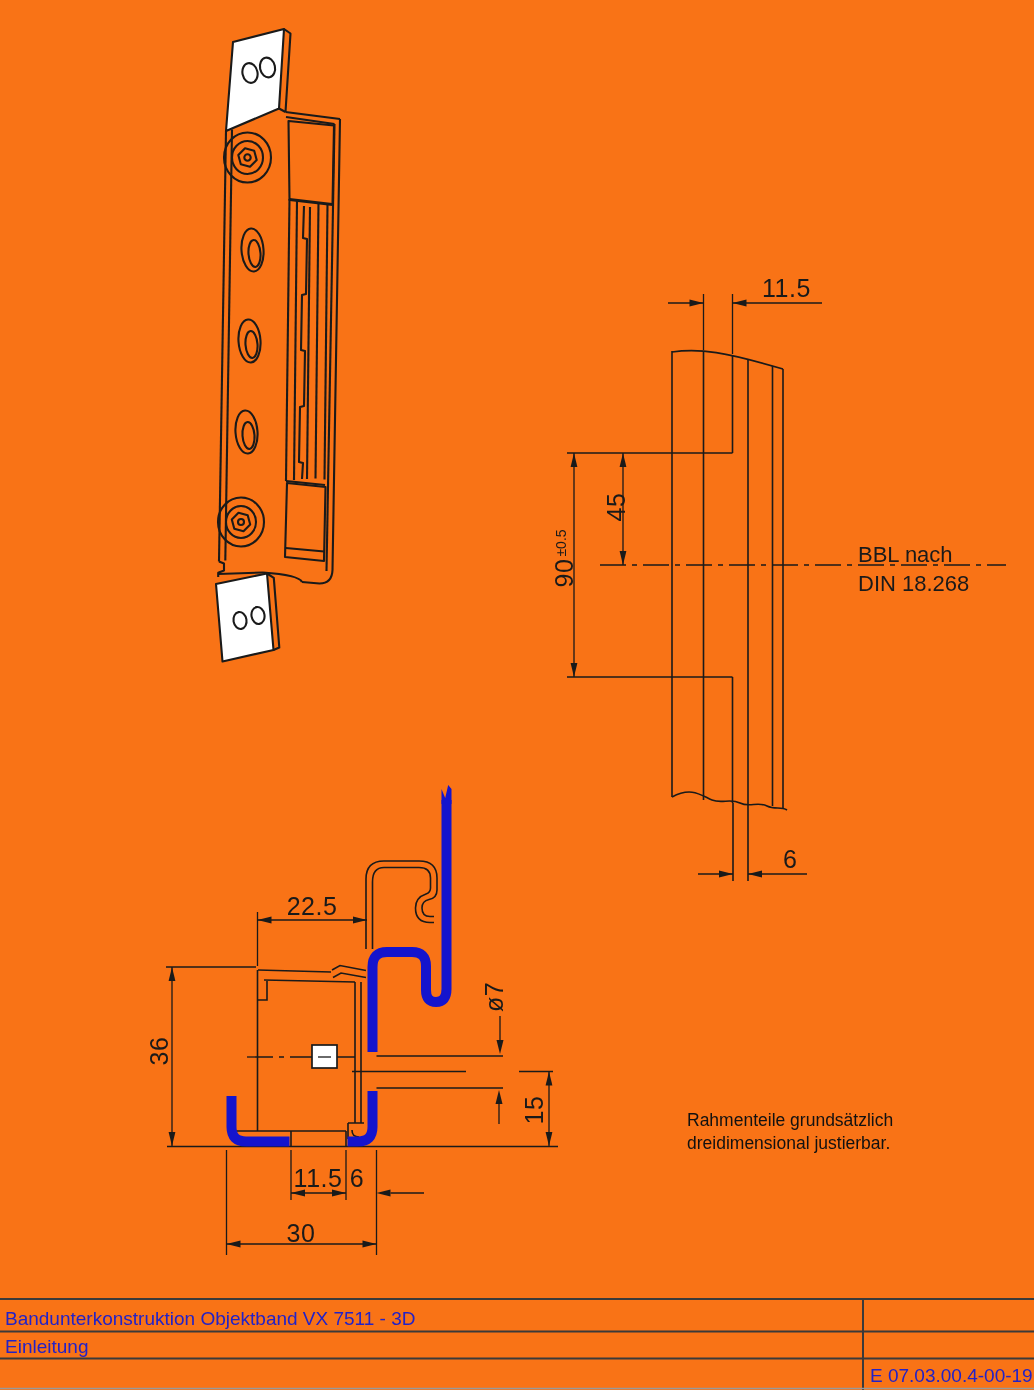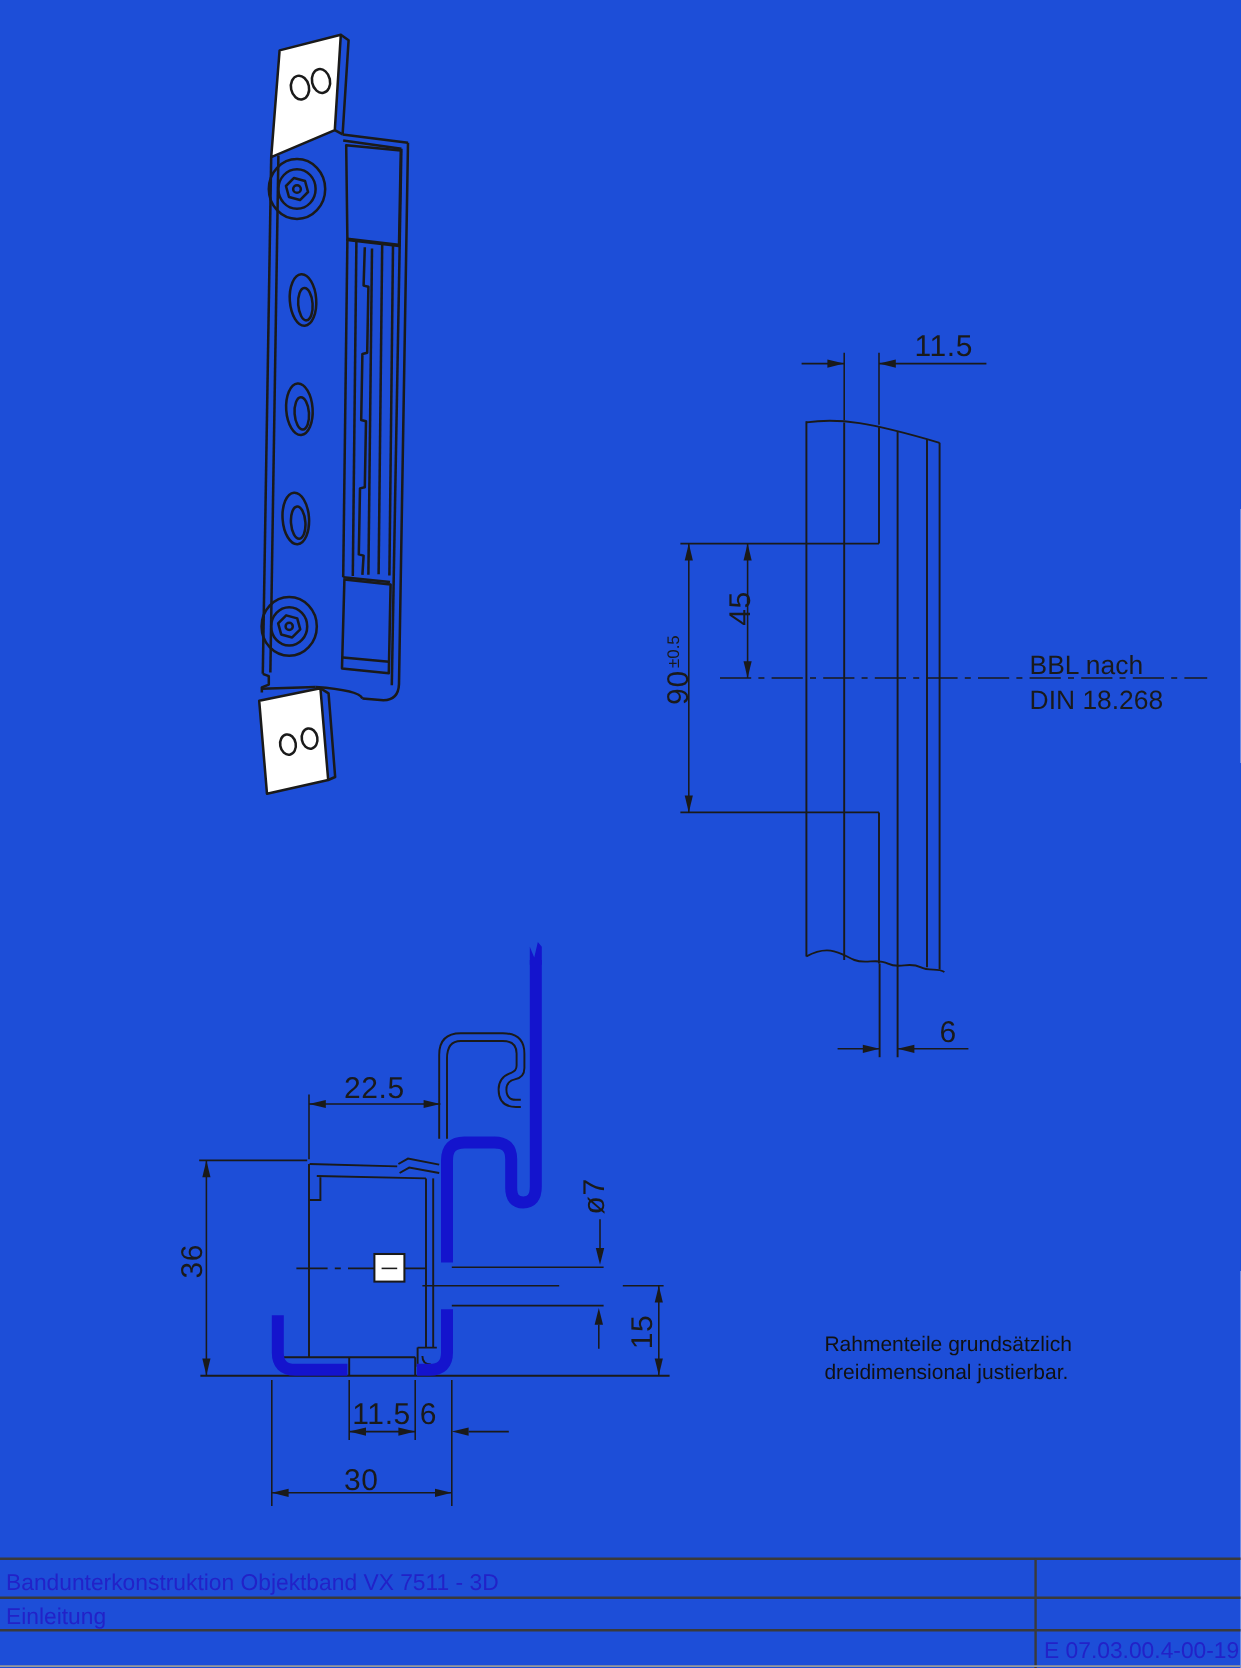--- a/index.html
+++ b/index.html
@@ -2,21 +2,21 @@
 <html style="--line: #1a1a1a; --blue: #1414cd; --textblue: #2222c8; --note: #111111;"><head>
 <meta charset="utf-8">
 <style>
   :root{
     --line:#1a1a1a;
     --blue:#1414cd;
     --textblue:#2222c8;
     --note:#111111;
   }
   html,body{margin:0;padding:0;background:#ffffff;}
-  .page{position:relative;width:1034px;height:1390px;background:#1d4ed8;overflow:hidden;
+  .page{position:relative;width:1034px;height:1390px;background:#f97316;overflow:hidden;
         font-family:"Liberation Sans", sans-serif;}
   svg text{font-family:"Liberation Sans", sans-serif;}
   .thin{stroke:var(--line);stroke-width:1.6;fill:none;}
   .thin3d{stroke:var(--line);stroke-width:2.1;fill:none;stroke-linejoin:round;}
   .fill3d{stroke:var(--line);stroke-width:2.1;fill:#ffffff;stroke-linejoin:round;}
   .dimline{stroke:var(--line);stroke-width:1.3;fill:none;}
   .cline{stroke:var(--line);stroke-width:1.3;fill:none;stroke-dasharray:26 6 5 6;}
   .bluep{stroke:var(--blue);stroke-width:10;fill:none;}
   .arr{fill:var(--line);stroke:none;}
   .dim{font-size:25px;fill:var(--line);letter-spacing:0.5px;}

